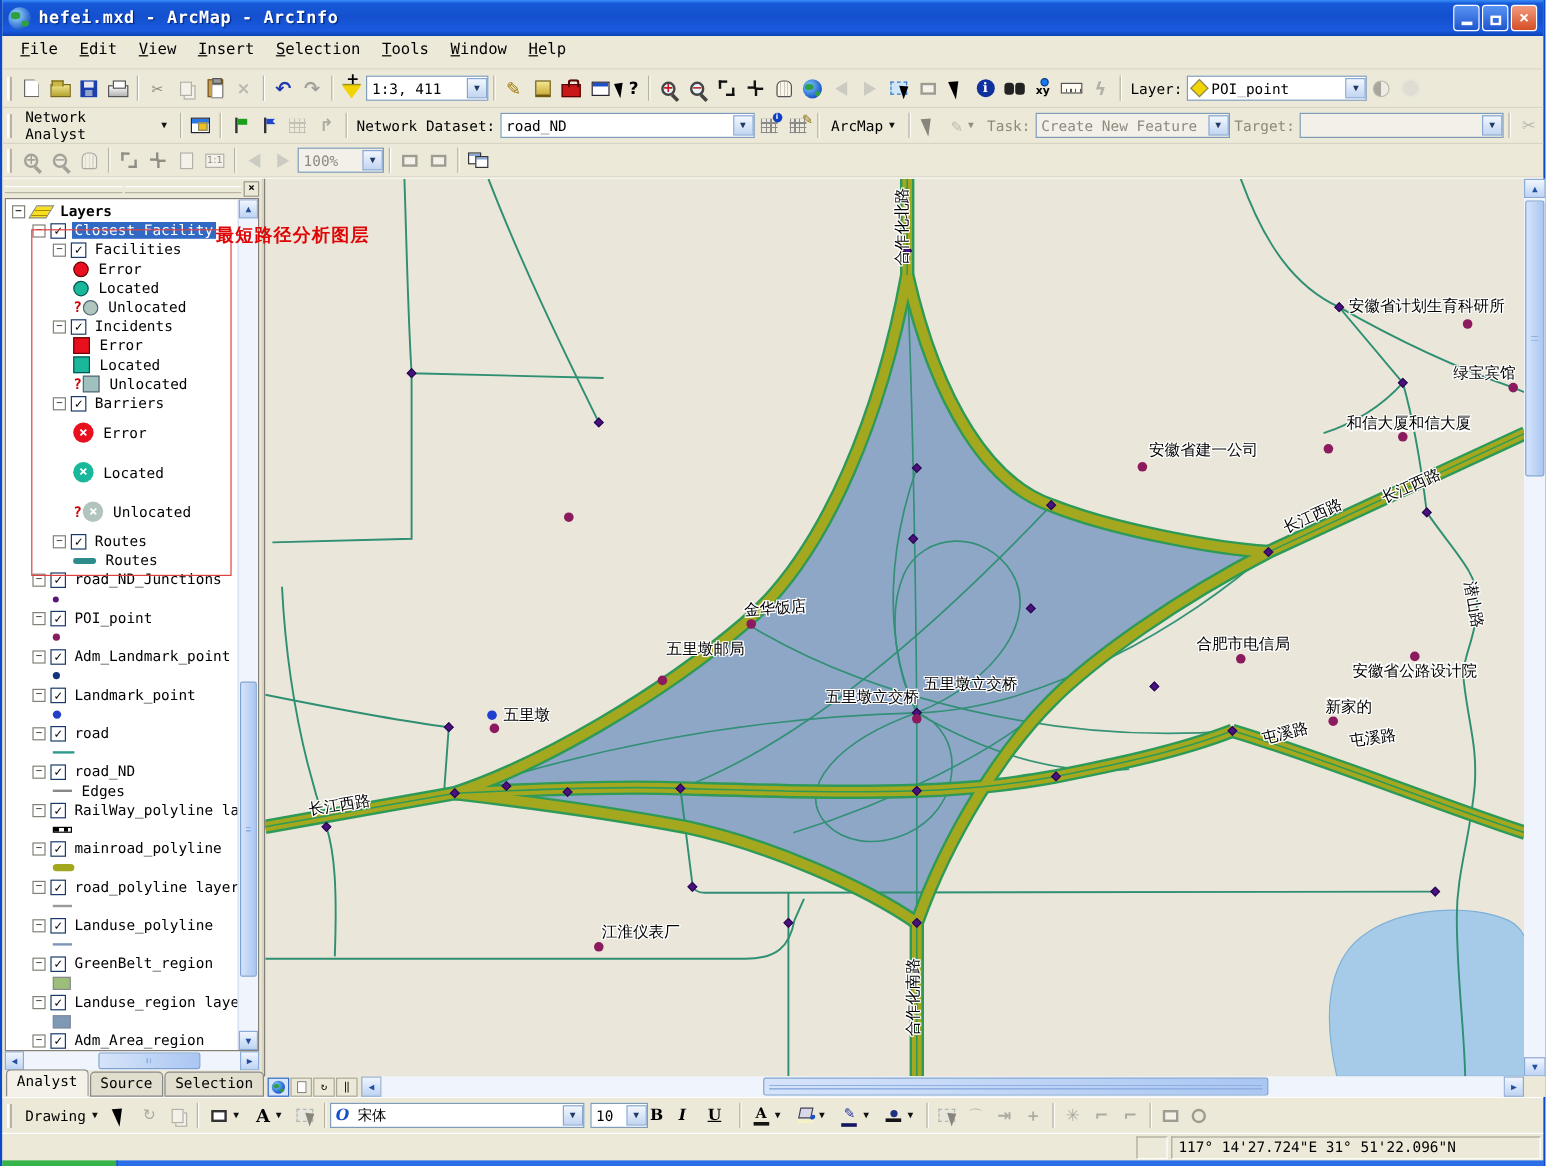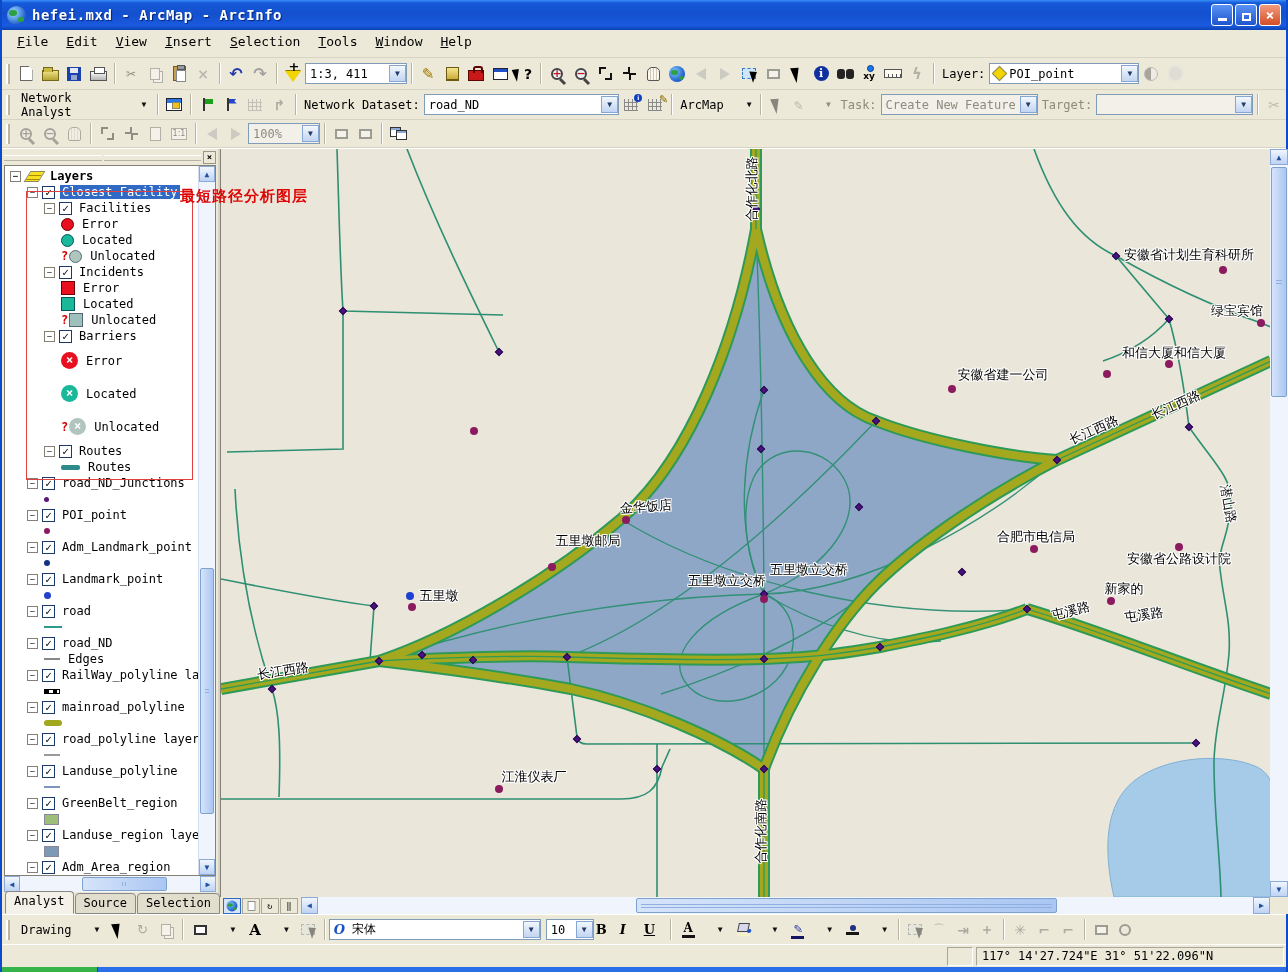--- a/index.html
+++ b/index.html
@@ -19,21 +19,21 @@
 .wb .rs{width:9px;height:8px;border:2px solid #fff;margin-bottom:4px}
 .wb.close{background:linear-gradient(#F29B7E,#D44E26);align-items:center}
 .wb.close span{font-weight:bold;font-size:14px}
 
 .menubar{height:28px;display:flex;padding-left:6px;border-bottom:1px solid #D8D4C4;background:#ECE9D8}
 .mitem{padding:4px 9px;font-size:13px}
 .tbrow{display:flex;align-items:center;background:#ECE9D8;border-bottom:1px solid #D8D4C4;padding-left:2px}
 .r1{height:32px}.r2{height:30px}.r3{height:28px}
 .grip{width:4px;height:20px;border-left:2px solid #fff;border-right:2px solid #B8B4A4;margin:0 4px 0 2px}
 .tbtn{min-width:24px;height:24px;display:flex;align-items:center;justify-content:center;border:1px solid transparent;background:transparent;position:relative;font-family:"DejaVu Sans",sans-serif}
-.tbtn.txt{padding:0 6px;font-family:"DejaVu Sans Mono",monospace;font-size:12px;gap:20px}
+.tbtn.txt{padding:0 6px;font-family:"DejaVu Sans Mono",monospace;font-size:12px;gap:2px}
 .dis{opacity:.42;filter:grayscale(.9)}
 .tsep{width:1px;height:21px;background:#B8B4A4;box-shadow:1px 0 0 #fff;margin:0 4px}
 .dda{font-size:8px;color:#111;margin-left:3px}
 .combo{height:21px;background:#fff;border:1px solid #7F9DB9;display:flex;align-items:center;font-size:12px;padding-left:4px;position:relative;gap:4px}
 .combo .cval{white-space:nowrap;overflow:hidden}
 .combo .carrow{width:17px;height:17px;margin-left:auto;background:linear-gradient(#F2F7FD,#C2D5F2);border:1px solid #86A7D4;color:#223A66;font-size:8px;display:flex;align-items:center;justify-content:center;flex:0 0 auto}
 .combo.cdis{background:#F2F0E8;color:#8D8A7E}
 .tlab{font-size:12px;white-space:nowrap;margin:0 4px}
 .tlab.gray{color:#8D8A7E}
 

